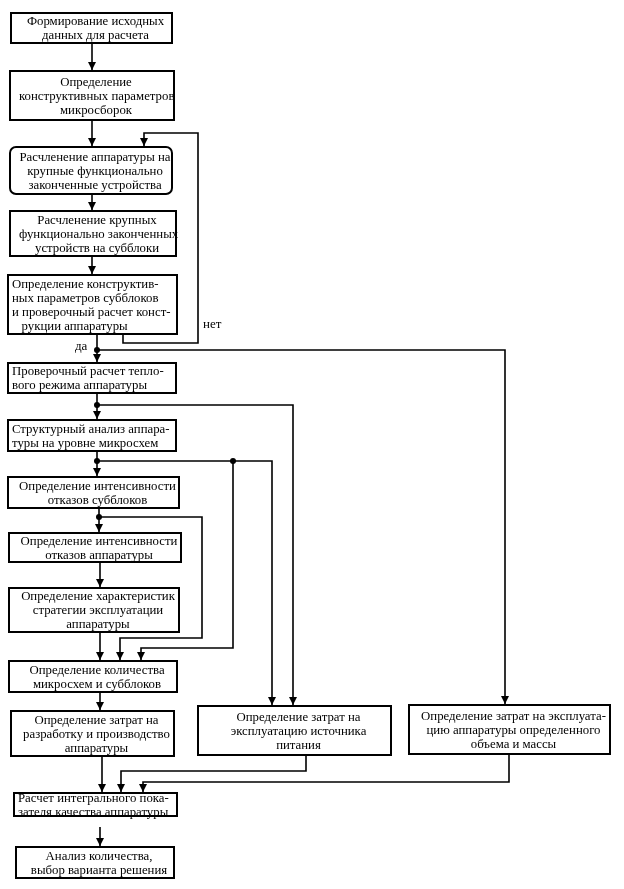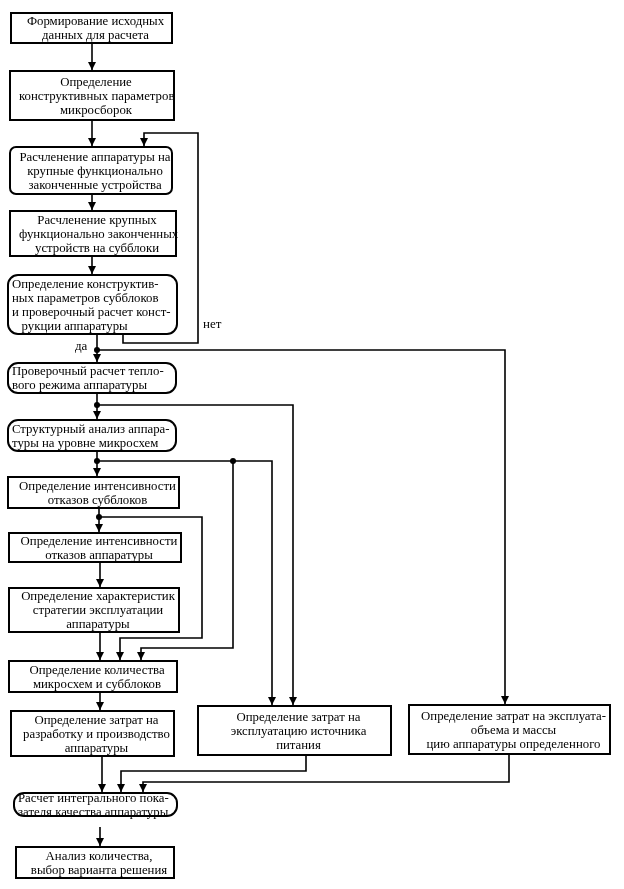--- a/index.html
+++ b/index.html
@@ -23,21 +23,21 @@
     background: #ffffff;
     display: flex;
     flex-direction: column;
     justify-content: center;
     font-size: 12.8px;
     line-height: 14px;
     color: #000000;
     white-space: pre;
   }
   .fbox.center { text-align: center; padding-left: 8px; }
-  .fbox.left   { text-align: left; padding-left: 3px; border-radius: 11px; }
+  .fbox.left   { text-align: left; padding-left: 3px; }
   .fbox .bline { width: 100%; }
   .flabel {
     position: absolute;
     font-size: 13px;
     line-height: 13px;
     color: #000000;
   }
 </style>
 </head>
 <body>
@@ -82,18 +82,18 @@
     <div class="fbox center" style="left: 9px; top: 210px; width: 168px; height: 47px;"><div class="bline">Расчленение крупных</div><div class="bline">функционально законченных</div><div class="bline">устройств на субблоки</div></div>
     <div class="fbox left" style="left: 7px; top: 274px; width: 171px; height: 61px;"><div class="bline">Определение конструктив-</div><div class="bline">ных параметров субблоков</div><div class="bline">и проверочный расчет конст-</div><div class="bline">   рукции аппаратуры</div></div>
     <div class="fbox left" style="left: 7px; top: 362px; width: 170px; height: 32px;"><div class="bline">Проверочный расчет тепло-</div><div class="bline">вого режима аппаратуры</div></div>
     <div class="fbox left" style="left: 7px; top: 419px; width: 170px; height: 33px;"><div class="bline">Структурный анализ аппара-</div><div class="bline">туры на уровне микросхем</div></div>
     <div class="fbox center" style="left: 7px; top: 476px; width: 173px; height: 33px;"><div class="bline">Определение интенсивности</div><div class="bline">отказов субблоков</div></div>
     <div class="fbox center" style="left: 8px; top: 532px; width: 174px; height: 31px;"><div class="bline">Определение интенсивности</div><div class="bline">отказов аппаратуры</div></div>
     <div class="fbox center" style="left: 8px; top: 587px; width: 172px; height: 46px;"><div class="bline">Определение характеристик</div><div class="bline">стратегии эксплуатации</div><div class="bline">аппаратуры</div></div>
     <div class="fbox center" style="left: 8px; top: 660px; width: 170px; height: 33px;"><div class="bline">Определение количества</div><div class="bline">микросхем и субблоков</div></div>
     <div class="fbox center" style="left: 10px; top: 710px; width: 165px; height: 47px;"><div class="bline">Определение затрат на</div><div class="bline">разработку и производство</div><div class="bline">аппаратуры</div></div>
     <div class="fbox center" style="left: 197px; top: 705px; width: 195px; height: 51px;"><div class="bline">Определение затрат на</div><div class="bline">эксплуатацию источника</div><div class="bline">питания</div></div>
-    <div class="fbox center" style="left: 408px; top: 704px; width: 203px; height: 51px;"><div class="bline">Определение затрат на эксплуата-</div><div class="bline">объема и массы</div><div class="bline">цию аппаратуры определенного</div></div>
+    <div class="fbox center" style="left: 408px; top: 704px; width: 203px; height: 51px;"><div class="bline">Определение затрат на эксплуата-</div><div class="bline">цию аппаратуры определенного</div><div class="bline">объема и массы</div></div>
     <div class="fbox left" style="left: 13px; top: 792px; width: 165px; height: 25px;"><div class="bline">Расчет интегрального пока-</div><div class="bline">зателя качества аппаратуры</div></div>
     <div class="fbox center" style="left: 15px; top: 846px; width: 160px; height: 33px;"><div class="bline">Анализ количества,</div><div class="bline">выбор варианта решения</div></div>
     <div class="flabel" style="left: 75px; top: 339px;">да</div>
     <div class="flabel" style="left: 203px; top: 317px;">нет</div>
   </div>
 
 </body></html>

